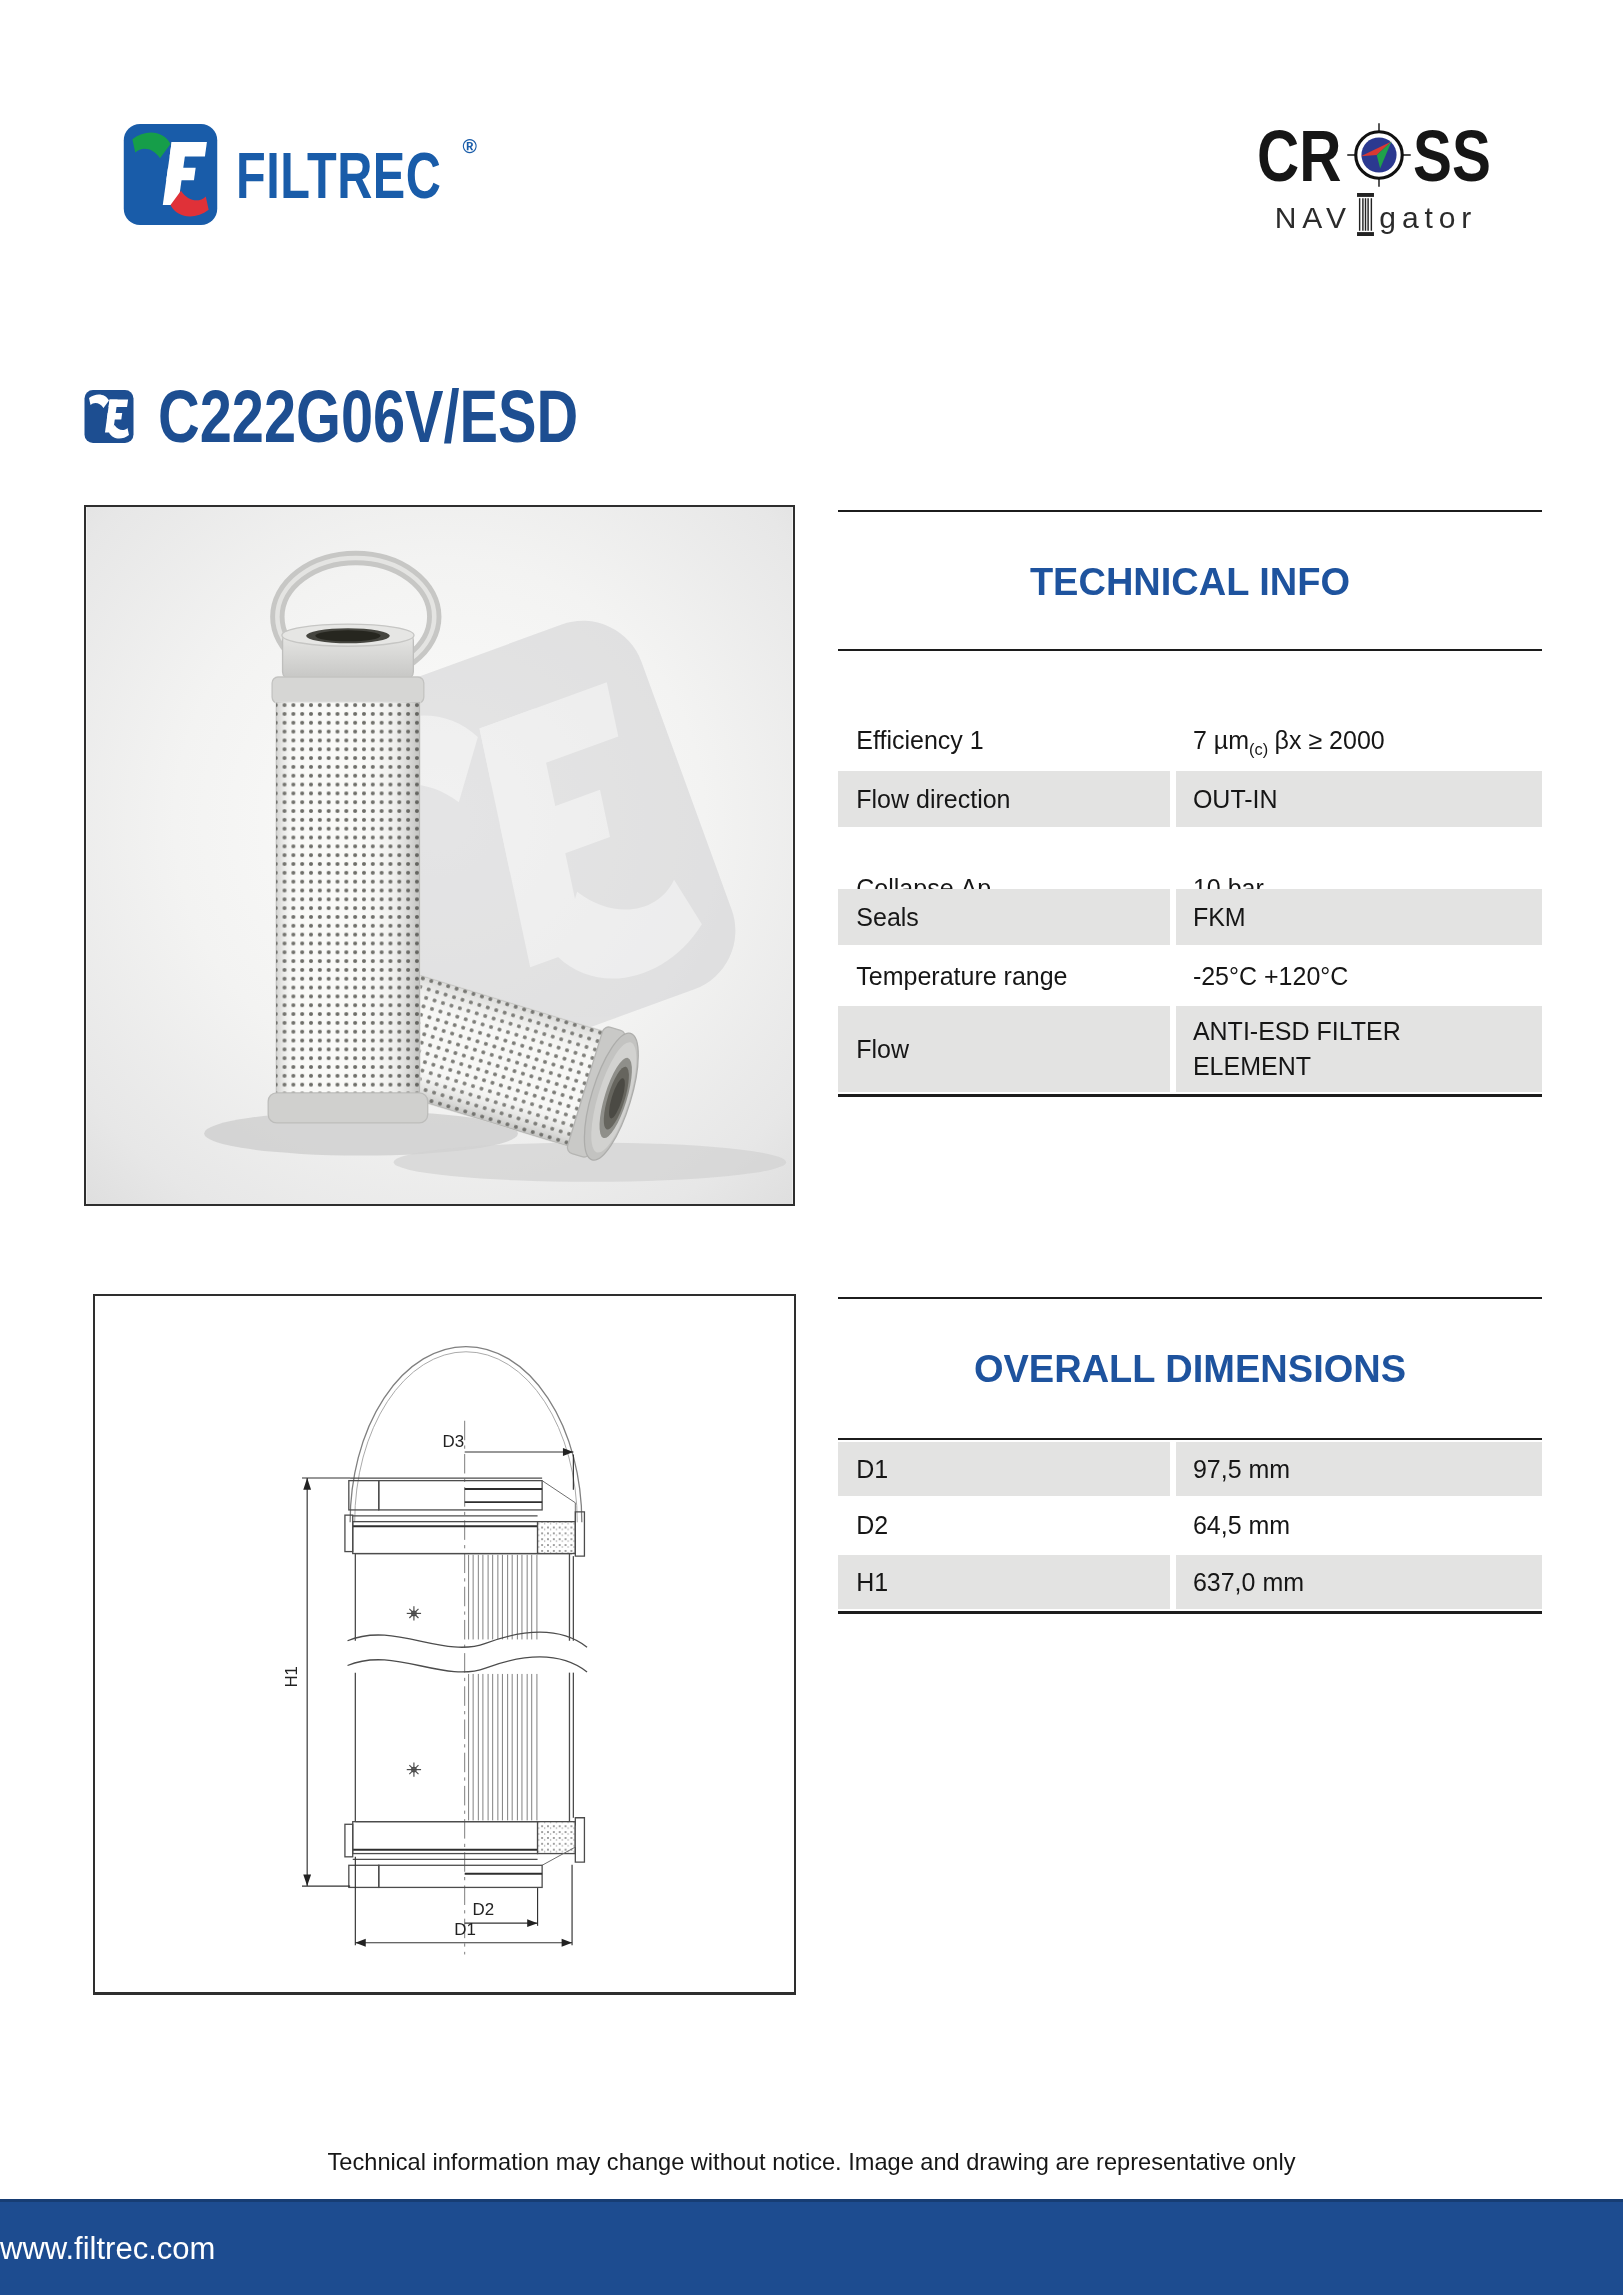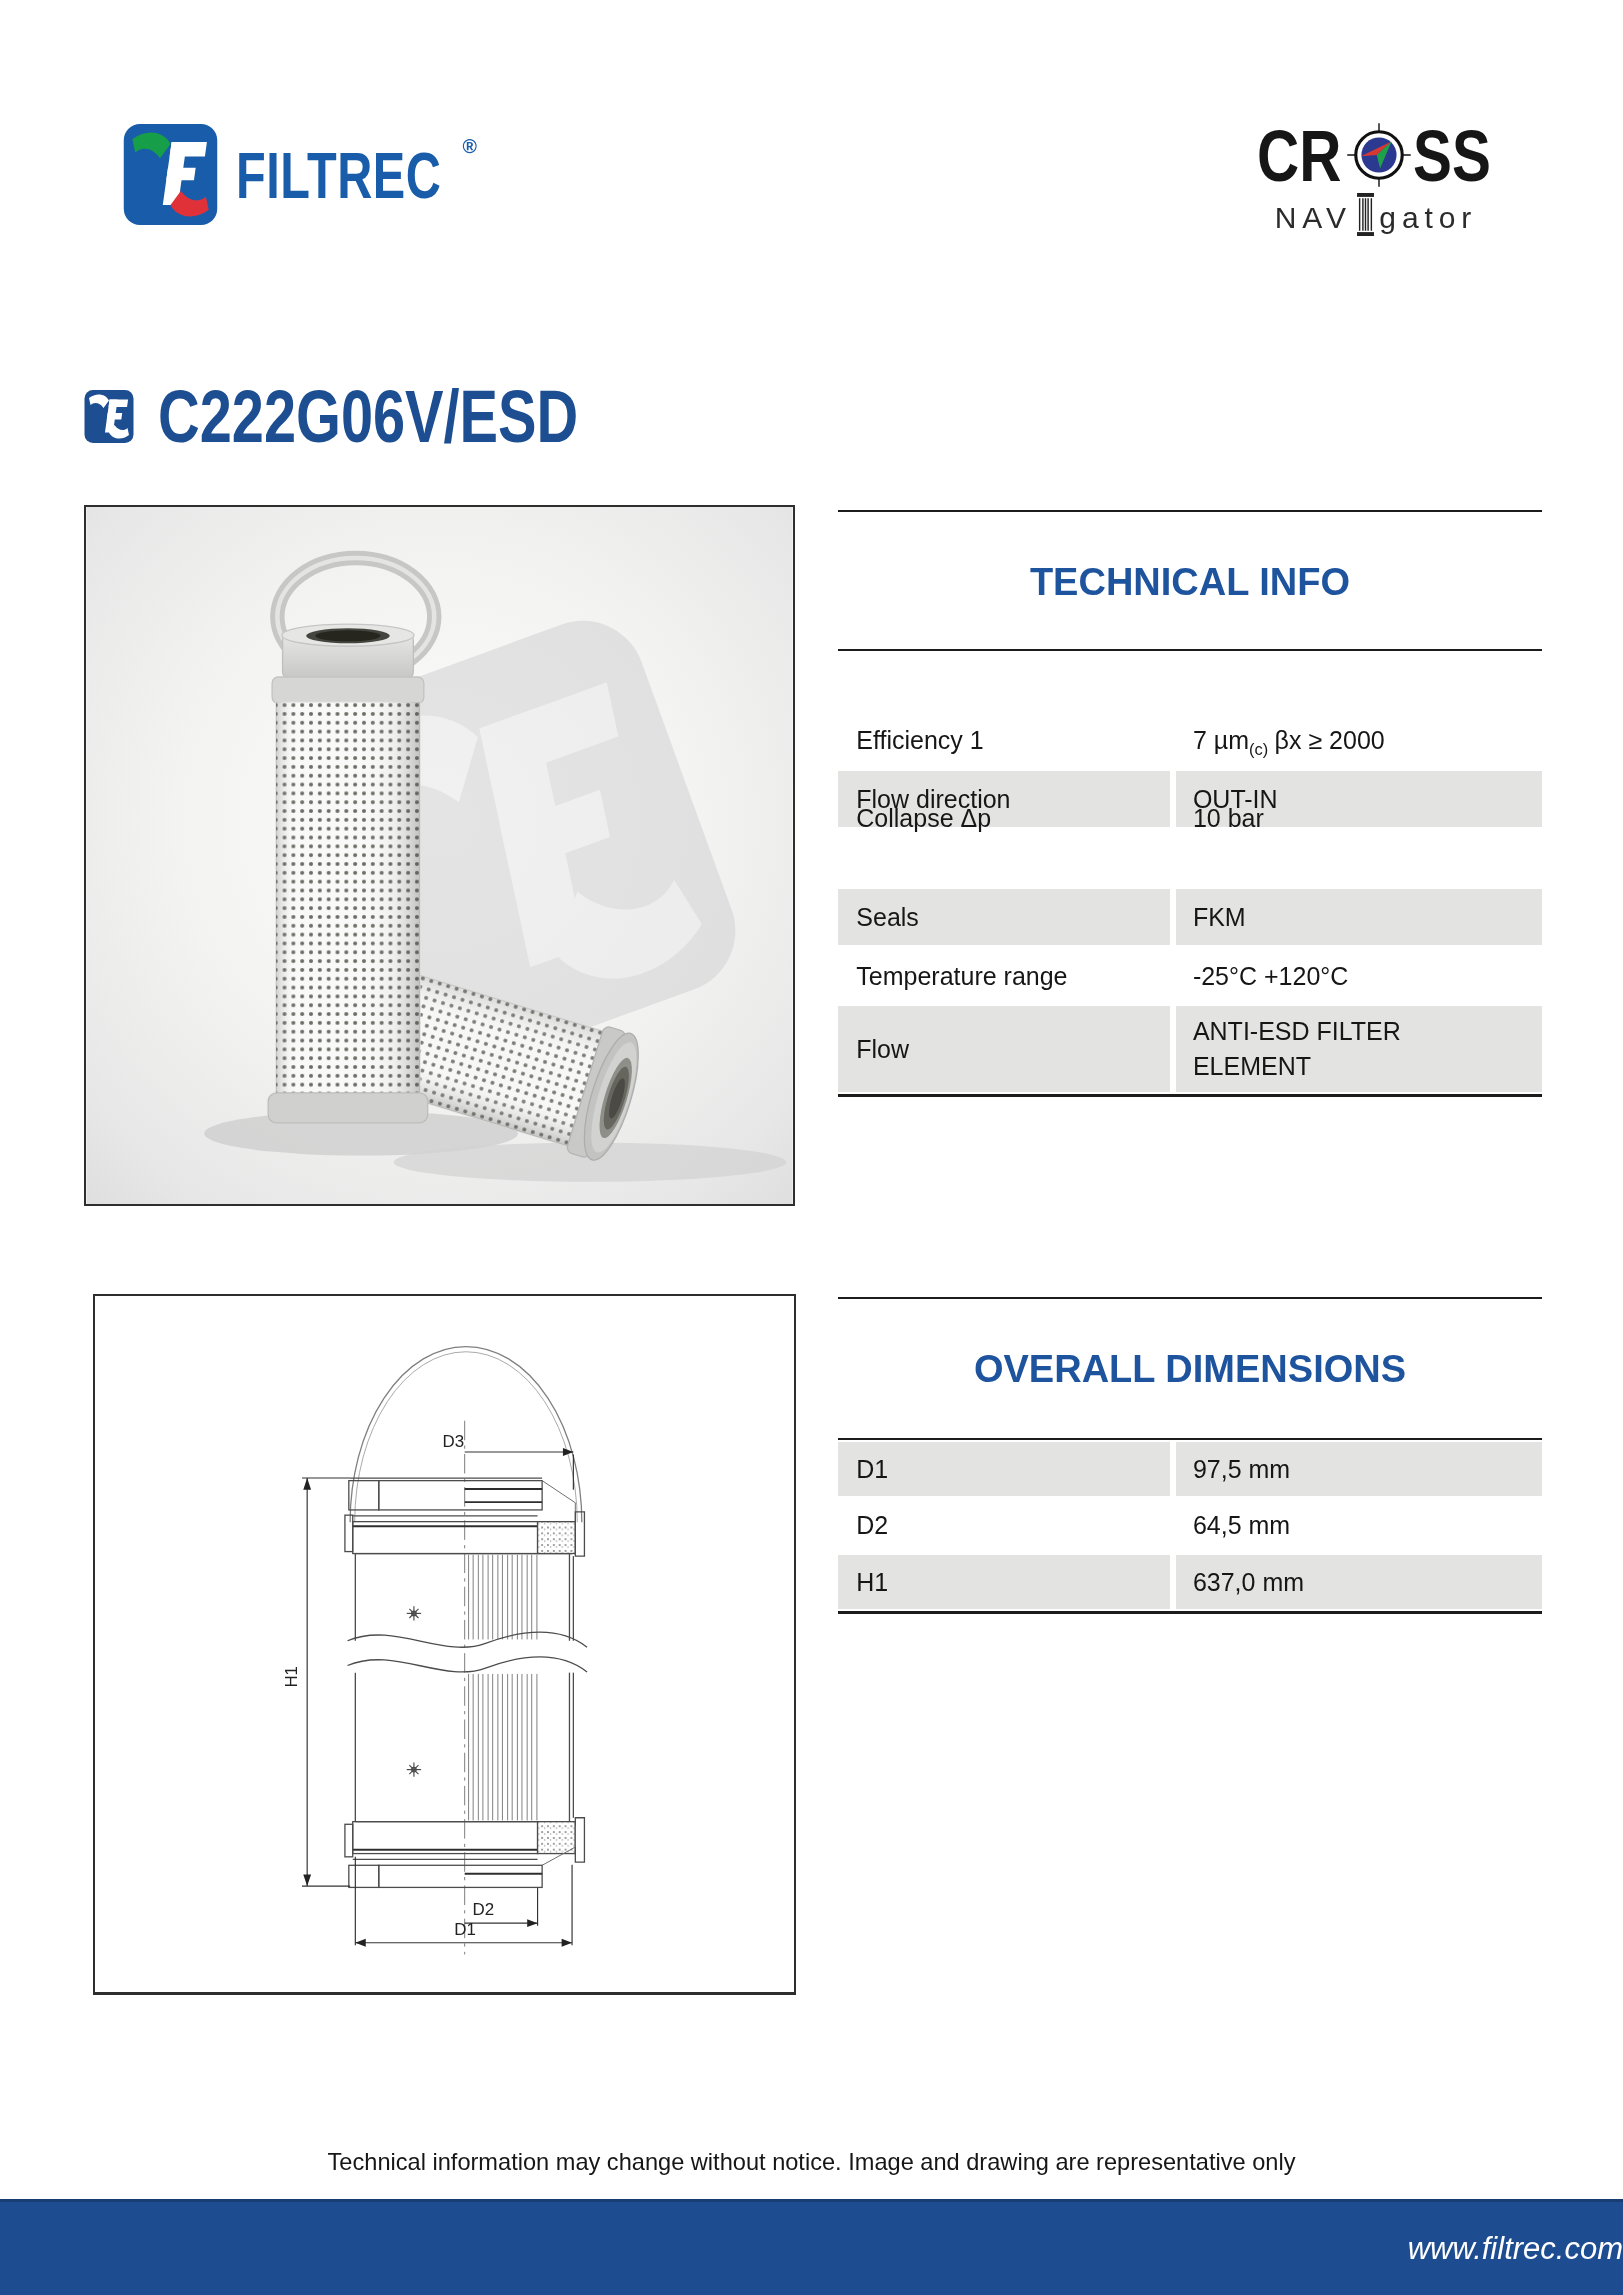--- a/index.html
+++ b/index.html
@@ -44,21 +44,21 @@
   .wrapval{display:block;width:216px;line-height:1.4;}
 
   
   .photo-box{left:84px;top:505px;width:711px;height:701px;border:2px solid #2E2E2E;box-sizing:border-box;background:#fff;}
   .draw-box{left:93px;top:1294px;width:703px;height:701px;border:2px solid #2E2E2E;border-bottom-width:3.3px;box-sizing:border-box;background:#fff;}
   .photo-box svg,.draw-box svg{display:block;width:100%;height:100%;}
 
   
   .disclaimer{left:0;top:2149px;width:1623px;text-align:center;font-size:23.6px;color:#161616;}
   .footer-bar{left:0;top:2199px;width:1623px;height:97px;background:#1D4C90;border-top:3.3px solid #173D73;
-              box-sizing:border-box;display:flex;align-items:center;justify-content:flex-end;font-style:italic;}
+              box-sizing:border-box;display:flex;align-items:center;justify-content:flex-start;}
   .footer-bar a{color:#ffffff;font-size:31px;text-decoration:none;}
 </style>
 </head>
 <body>
 
 <div class="page">
 
   <div class="abs logo-filtrec">
     <span>
       <svg width="97" height="103" viewBox="0 0 100 108">
@@ -216,21 +216,21 @@
     <div class="tv">
       <span>7 µm</span>
         <span class="sub">(c)</span>
         <span class="suf">βx ≥ 2000</span>
     </div>
   </div>
   <div class="trow gray" style="top:771px;height:56px;">
     <div class="tl">Flow direction</div>
     <div class="tv">OUT-IN</div>
   </div>
-  <div class="trow" style="top:790px;height:56px;">
+  <div class="trow" style="top:860px;height:56px;">
     <div class="tl">Collapse Δp</div>
     <div class="tv">10 bar</div>
   </div>
   <div class="trow gray" style="top:889px;height:56px;">
     <div class="tl">Seals</div>
     <div class="tv">FKM</div>
   </div>
   <div class="trow" style="top:948px;height:56px;">
     <div class="tl">Temperature range</div>
     <div class="tv">-25°C +120°C</div>

